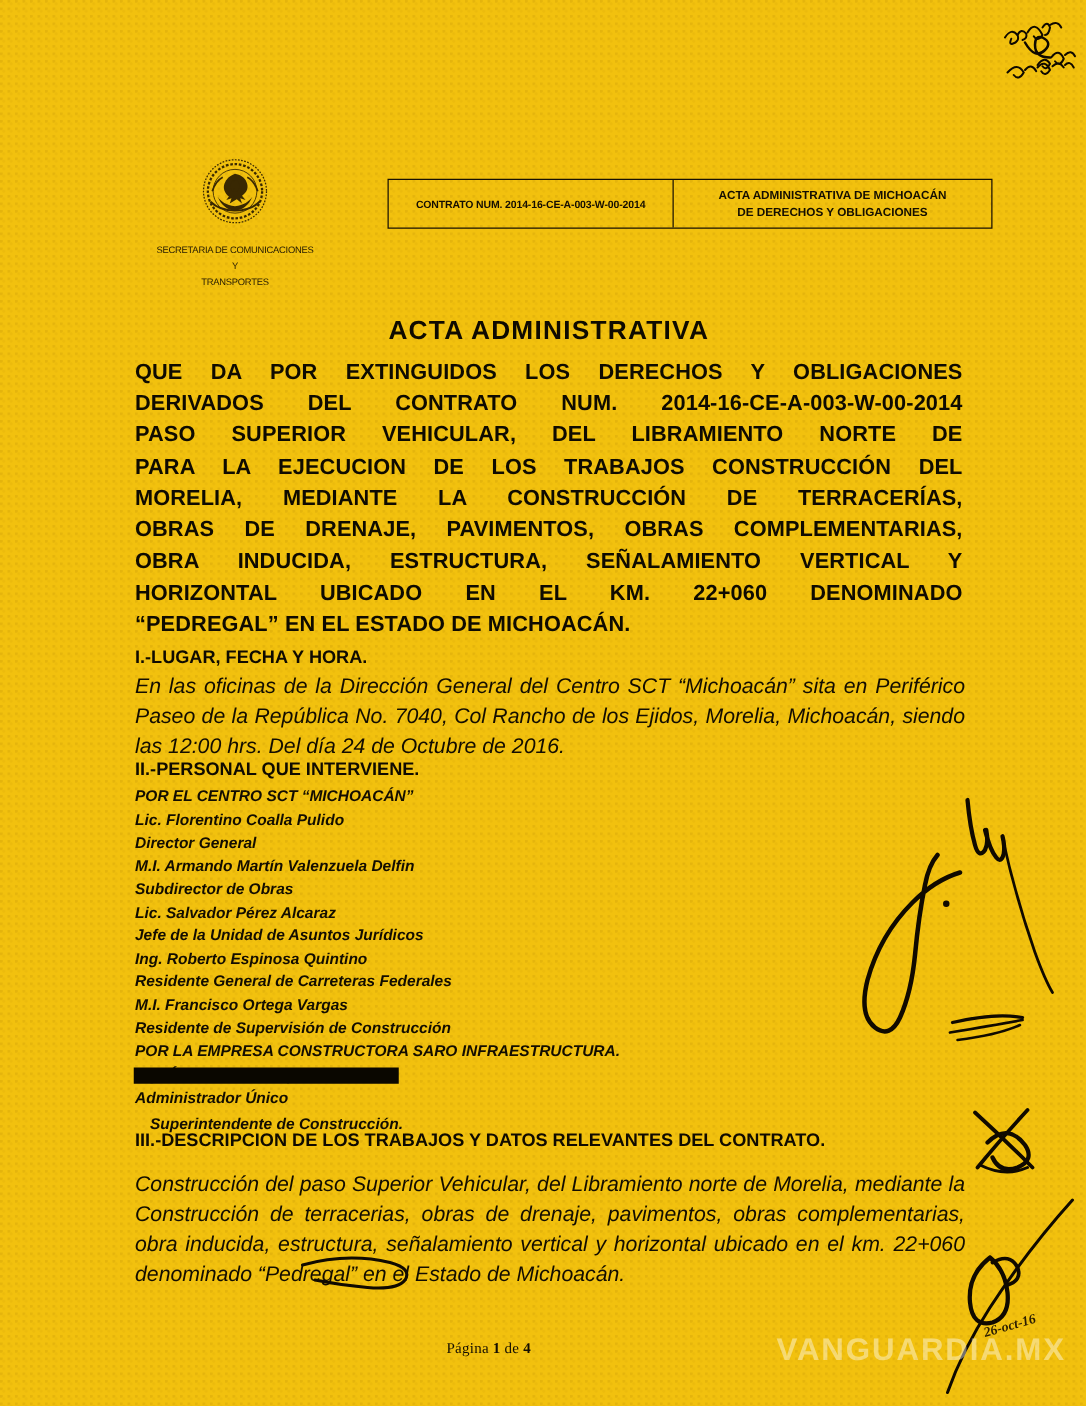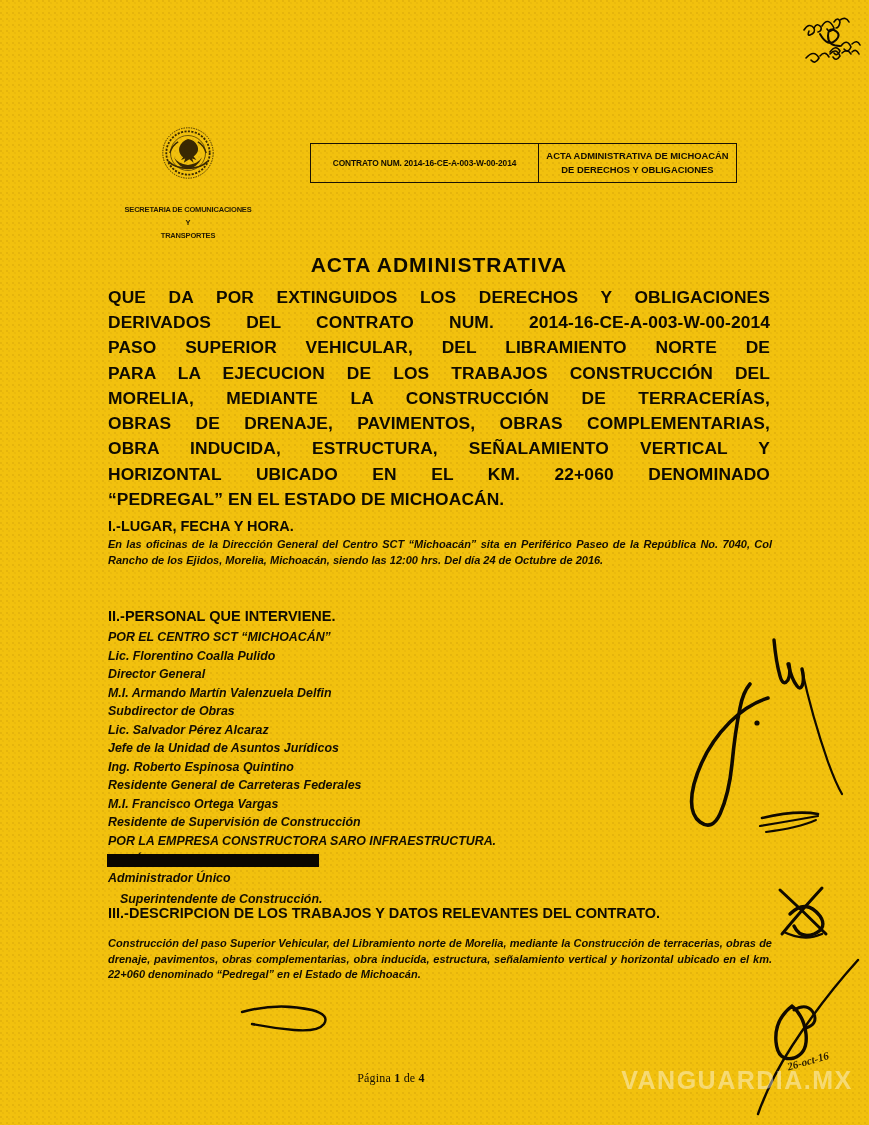--- a/index.html
+++ b/index.html
@@ -37,35 +37,35 @@
     width: 160px;
     text-align: center;
   }
   #eagle-seal {
     width: 72px;
     height: 70px;
     margin: 0 auto;
     display: block;
   }
   #agency-name {
-    margin-top: 15px;
+    margin-top: 5px;
     font-size: 7.5px;
-    font-weight: bold;
+    font-weight: normal;
     line-height: 1.75;
     letter-spacing: -0.2px;
     color: #241a03;
     filter: blur(0.25px);
   }
   #agency-name span { display: block; }
 
   #header-table {
     position: absolute;
     left: 310px;
     top: 143px;
-    width: 427px;
+    width: 484px;
     height: 40px;
     display: flex;
     border: 1.6px solid #1a1203;
     box-sizing: border-box;
   }
   .hdr-cell {
     display: flex;
     align-items: center;
     justify-content: center;
     text-align: center;
@@ -112,22 +112,22 @@
   
   .section-heading {
     position: absolute;
     font-size: 14.5px;
     font-weight: bold;
     letter-spacing: 0px;
     color: #100b01;
   }
   .section-para {
     position: absolute;
-    font-size: 11px;
-    font-weight: bold;
+    font-size: 17px;
+    font-weight: normal;
     font-style: italic;
     line-height: 1.42;
     text-align: justify;
     color: #130d01;
   }
 
   #sec1-heading { left: 108px; top: 518px; }
   #sec1-para    { left: 108px; top: 537px; width: 664px; }
 
   #sec2-heading { left: 108px; top: 608px; }

